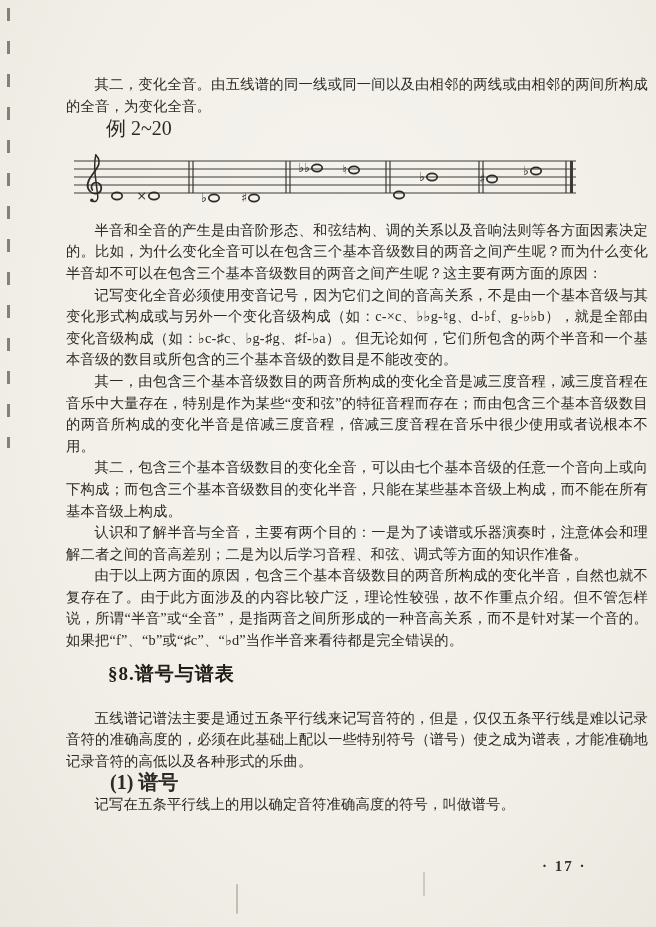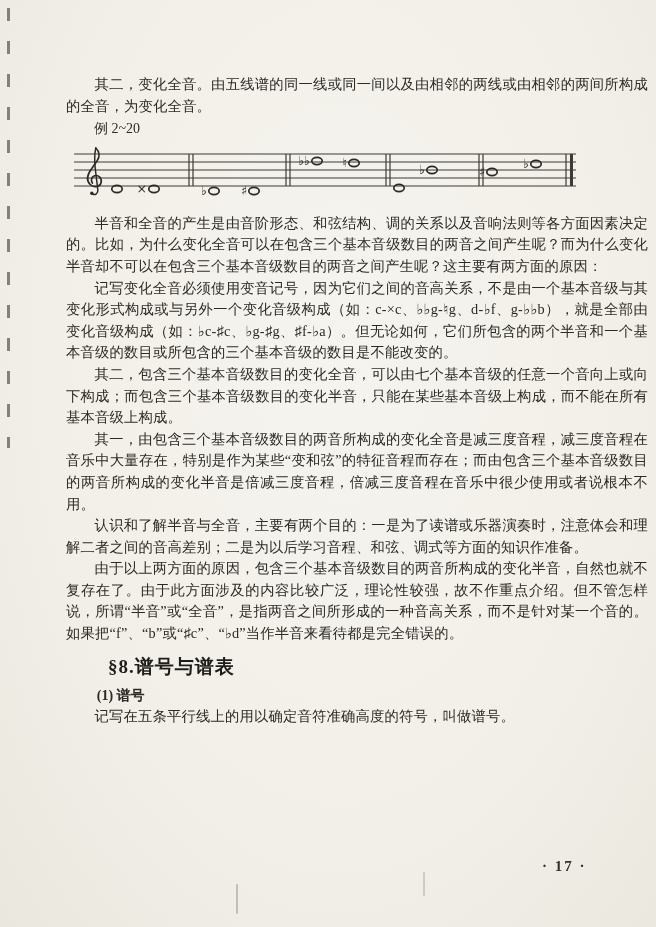--- a/index.html
+++ b/index.html
@@ -13,28 +13,28 @@
   .margin-marks{
     position:absolute;left:7px;top:8px;width:3px;height:440px;
     background:repeating-linear-gradient(180deg,#55534e 0 13px,transparent 13px 33px);
     opacity:.7;
   }
   .content{position:absolute;left:66px;right:34px;top:74px;}
   .body-text{
     margin:0;font-size:14.3px;line-height:21.6px;text-align:justify;
     text-indent:2em;color:#2b2a26;letter-spacing:.2px;
   }
-  .example-label{margin:1px 0 4px;font-size:14px;line-height:21.6px;text-indent:2em;}
+  .example-label{margin:1px 0 11px;font-size:20px;line-height:21.6px;text-indent:2em;}
   .staff-wrap{margin:4px 0 7px 8px;}
   .section-heading{
-    margin:9px 0 5px 42px;font-size:19px;font-weight:bold;color:#1e1d1a;
+    margin:9px 0 21px 42px;font-size:19px;font-weight:bold;color:#1e1d1a;
     letter-spacing:1px;
   }
   .sub-heading{
-    margin:0;font-size:14px;line-height:21.6px;font-weight:bold;text-indent:2.2em;
+    margin:0;font-size:20px;line-height:21.6px;font-weight:bold;text-indent:2.2em;
   }
   .page-number{
     position:absolute;left:542px;top:858px;font-size:15px;font-weight:bold;
     color:#33312c;letter-spacing:2px;white-space:nowrap;
   }
   .watermark{
     position:absolute;right:8px;top:896px;font-size:20px;white-space:nowrap;
     letter-spacing:1px;
   }
   .watermark .wm-name{color:#a39b8f;}
@@ -92,26 +92,27 @@
           <ellipse cx="358" cy="26" rx="5.2" ry="3.6" fill="none" stroke="#2b2a26" stroke-width="1.7"></ellipse>
           <text x="411" y="32" text-anchor="end" font-size="12.5" font-family="DejaVu Sans, sans-serif" fill="#2b2a26">♯</text>
           <ellipse cx="418" cy="28" rx="5.2" ry="3.6" fill="none" stroke="#2b2a26" stroke-width="1.7"></ellipse>
           <text x="455" y="24" text-anchor="end" font-size="12.5" font-family="DejaVu Sans, sans-serif" fill="#2b2a26">♭</text>
           <ellipse cx="462" cy="20" rx="5.2" ry="3.6" fill="none" stroke="#2b2a26" stroke-width="1.7"></ellipse>
         </svg>
     </div>
 
     <p class="body-text">半音和全音的产生是由音阶形态、和弦结构、调的关系以及音响法则等各方面因素决定的。比如，为什么变化全音可以在包含三个基本音级数目的两音之间产生呢？而为什么变化半音却不可以在包含三个基本音级数目的两音之间产生呢？这主要有两方面的原因：</p>
     <p class="body-text">记写变化全音必须使用变音记号，因为它们之间的音高关系，不是由一个基本音级与其变化形式构成或与另外一个变化音级构成（如：c-×c、♭♭g-♮g、d-♭f、g-♭♭b），就是全部由变化音级构成（如：♭c-♯c、♭g-♯g、♯f-♭a）。但无论如何，它们所包含的两个半音和一个基本音级的数目或所包含的三个基本音级的数目是不能改变的。</p>
+    <p class="body-text">其一，由包含三个基本音级数目的两音所构成的变化全音是减三度音程，减三度音程在音乐中大量存在，特别是作为某些“变和弦”的特征音程而存在；而由包含三个基本音级数目的两音所构成的变化半音是倍减三度音程，倍减三度音程在音乐中很少使用或者说根本不用。</p>
     <p class="body-text">其二，包含三个基本音级数目的变化全音，可以由七个基本音级的任意一个音向上或向下构成；而包含三个基本音级数目的变化半音，只能在某些基本音级上构成，而不能在所有基本音级上构成。</p>
-    <p class="body-text">其一，由包含三个基本音级数目的两音所构成的变化全音是减三度音程，减三度音程在音乐中大量存在，特别是作为某些“变和弦”的特征音程而存在；而由包含三个基本音级数目的两音所构成的变化半音是倍减三度音程，倍减三度音程在音乐中很少使用或者说根本不用。</p>
     <p class="body-text">认识和了解半音与全音，主要有两个目的：一是为了读谱或乐器演奏时，注意体会和理解二者之间的音高差别；二是为以后学习音程、和弦、调式等方面的知识作准备。</p>
     <p class="body-text">由于以上两方面的原因，包含三个基本音级数目的两音所构成的变化半音，自然也就不复存在了。由于此方面涉及的内容比较广泛，理论性较强，故不作重点介绍。但不管怎样说，所谓“半音”或“全音”，是指两音之间所形成的一种音高关系，而不是针对某一个音的。如果把“f”、“b”或“♯c”、“♭d”当作半音来看待都是完全错误的。</p>
 
     <h2 class="section-heading">§8.谱号与谱表</h2>
+    <p class="body-text">五线谱记谱法主要是通过五条平行线来记写音符的，但是，仅仅五条平行线是难以记录音符的准确高度的，必须在此基础上配以一些特别符号（谱号）使之成为谱表，才能准确地记录音符的高低以及各种形式的乐曲。</p>
     <p class="sub-heading">(1) 谱号</p>
     <p class="body-text">记写在五条平行线上的用以确定音符准确高度的符号，叫做谱号。</p>
   </div>
 
   <div class="page-number">· 17 ·</div>
 
 
   <div class="smudge smudge-1"></div>
   <div class="smudge smudge-2"></div>
 </div>

